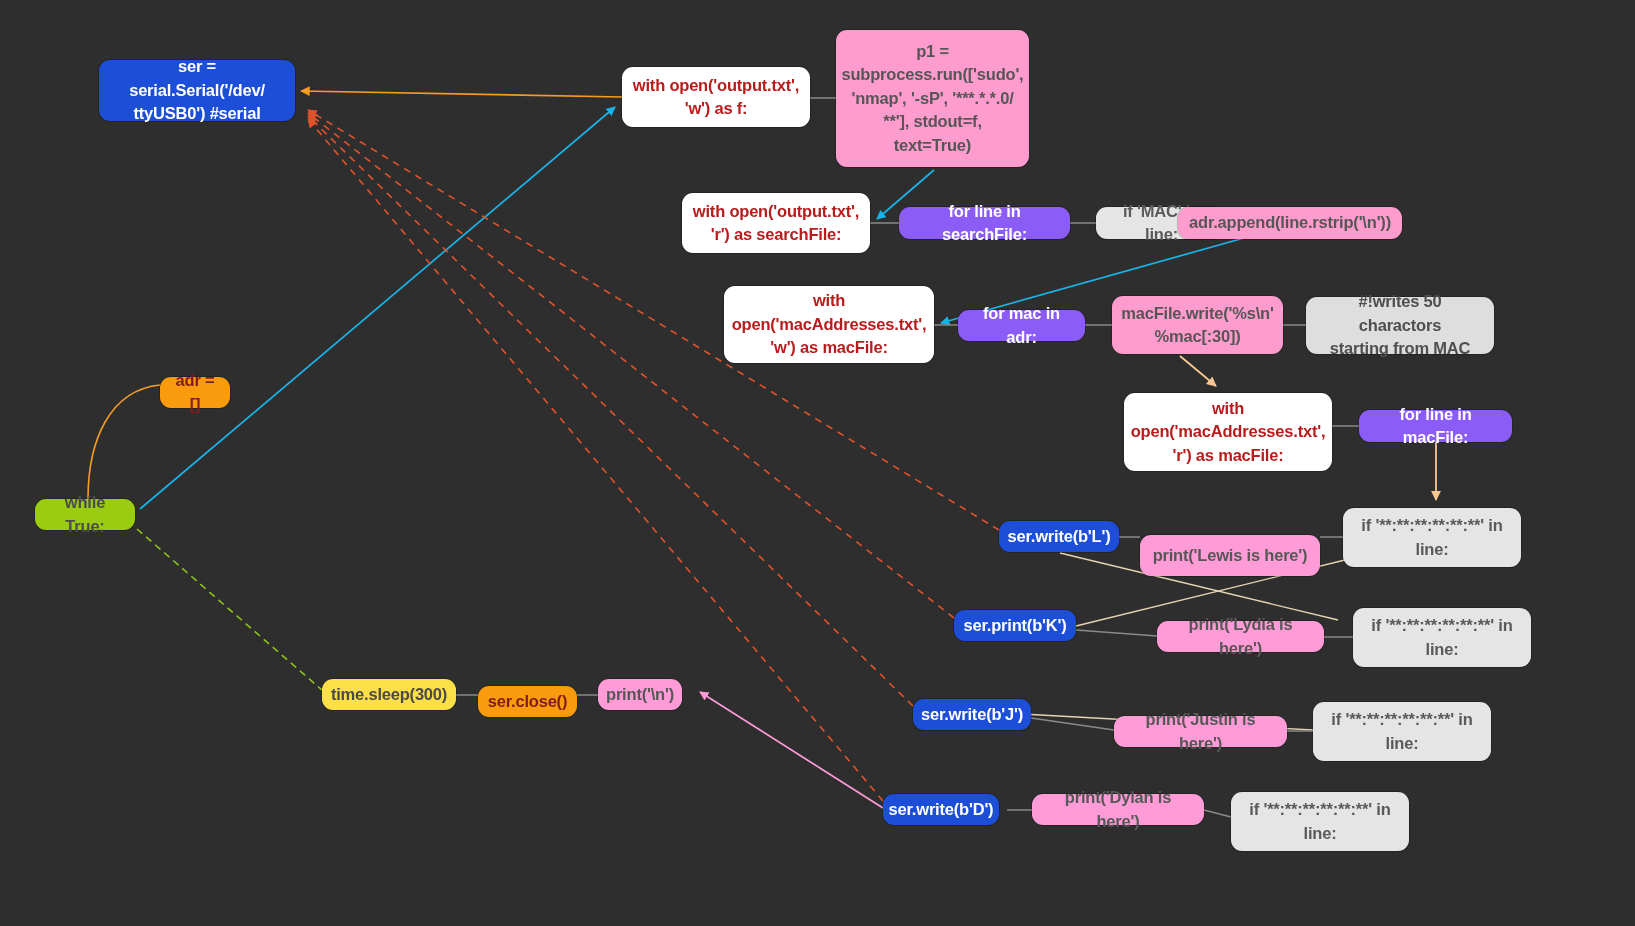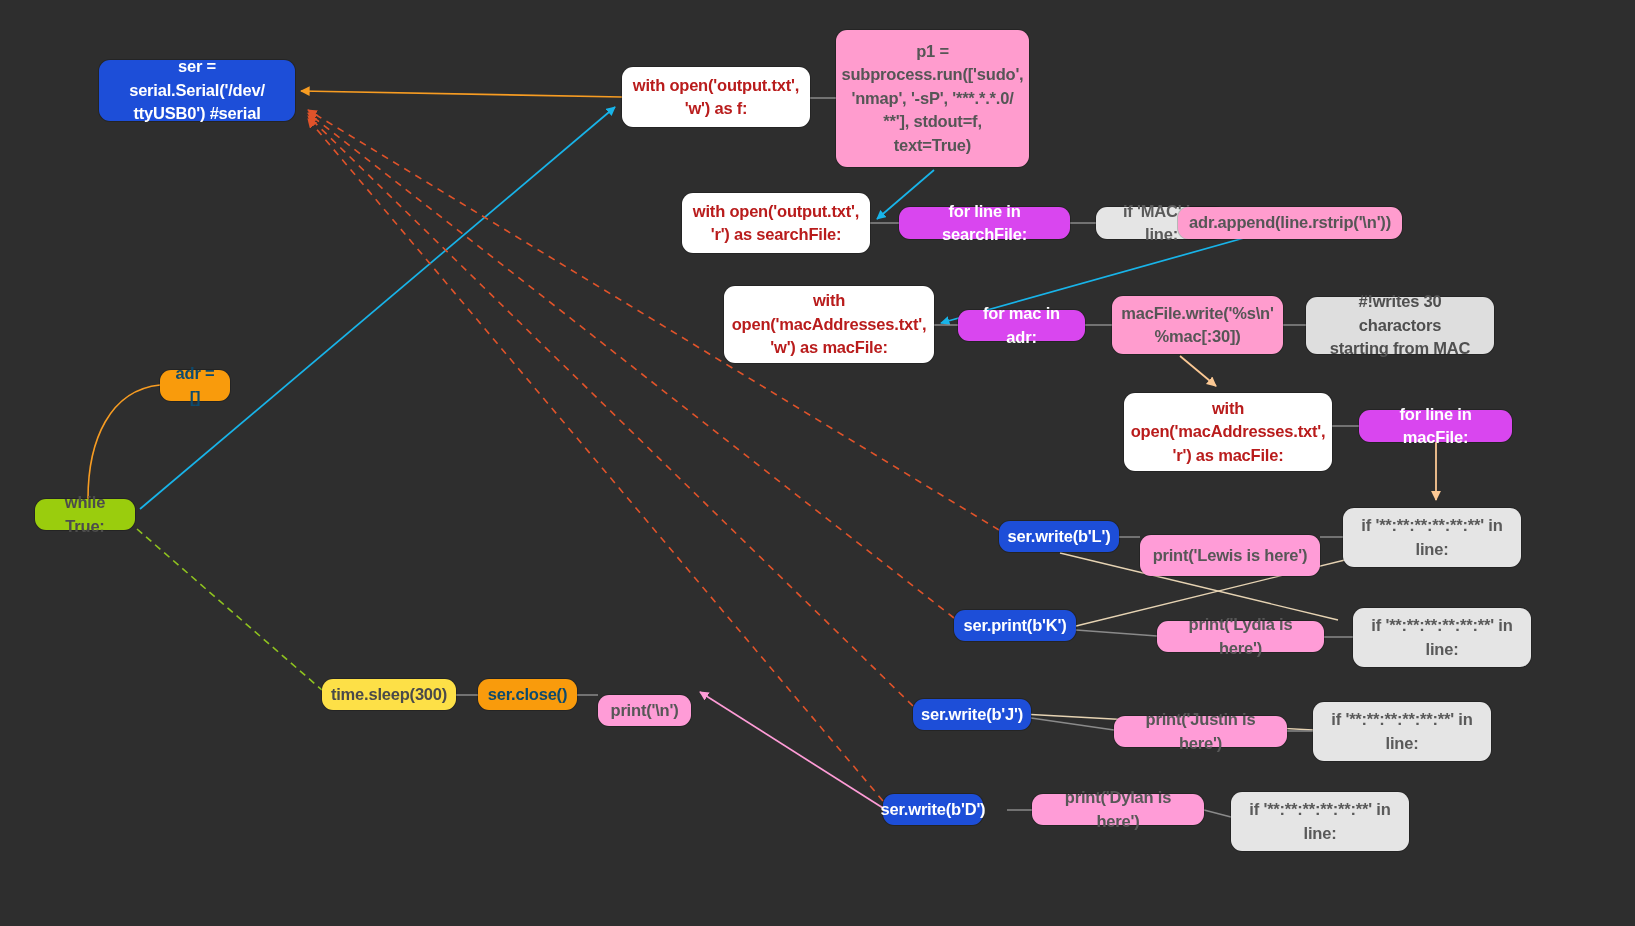--- a/index.html
+++ b/index.html
@@ -34,25 +34,25 @@
     font-size: 16.5px;
     line-height: 1.42;
     border-radius: 11px;
     padding: 6px 10px;
     white-space: pre-line;
     letter-spacing: -0.2px;
     box-shadow: 0 0 0 1px rgba(0,0,0,0.20);
   }
   
   .c-orange   { background: #1d4ed8; color: #ffffff; }
-  .c-amber    { background: #f99b0c; color: #0c4a6e; }
+  .c-amber    { background: #f99b0c; color: #7f1d1d; margin-top: 7px; }
   .c-white    { background: #ffffff; color: #b91c1c; }
   .c-pink     { background: #ff9cce; color: #565656; }
   .c-pinklt   { background: #ff9cd7; color: #575757; }
-  .c-green    { background: #d946ef; color: #ffffff; }
+  .c-green    { background: #8b5cf6; color: #ffffff; }
   .c-peach    { background: #e5e5e5; color: #5a5a5a; }
   .c-grey     { background: #dedede; color: #4f4f4f; }
   .c-lime     { background: #9acd0d; color: #4c4c4c; }
   .c-cyan     { background: #fde047; color: #4a4a4a; }
 </style>
 </head>
 <body style="background: rgb(46, 46, 46);">
 
 <div id="canvas">
 
@@ -156,42 +156,42 @@
 'r') as searchFile:</div>
       <div class="node c-green" style="left: 899px; top: 207px; width: 171px; height: 32px;">for line in searchFile:</div>
       <div class="node c-peach" style="left: 1096px; top: 207px; width: 131px; height: 32px;">if 'MAC' in line:</div>
       <div class="node c-pink" style="left: 1178px; top: 207px; width: 224px; height: 32px;">adr.append(line.rstrip('\n'))</div>
       <div class="node c-white" style="left: 724px; top: 286px; width: 210px; height: 77px;">with
 open('macAddresses.txt',
 'w') as macFile:</div>
       <div class="node c-green" style="left: 958px; top: 310px; width: 127px; height: 31px;">for mac in adr:</div>
       <div class="node c-pink" style="left: 1112px; top: 296px; width: 171px; height: 58px;">macFile.write('%s\n'
 %mac[:30])</div>
-      <div class="node c-grey" style="left: 1306px; top: 297px; width: 188px; height: 57px;">#!writes 30 charactors
+      <div class="node c-grey" style="left: 1306px; top: 297px; width: 188px; height: 57px;">#!writes 50 charactors
 starting from MAC</div>
       <div class="node c-white" style="left: 1124px; top: 393px; width: 208px; height: 78px;">with
 open('macAddresses.txt',
 'r') as macFile:</div>
       <div class="node c-green" style="left: 1359px; top: 410px; width: 153px; height: 32px;">for line in macFile:</div>
       <div class="node c-orange" style="left: 999px; top: 521px; width: 120px; height: 31px;">ser.write(b'L')</div>
       <div class="node c-pinklt" style="left: 1140px; top: 521px; width: 180px; height: 41px; margin-top: 14px;">print('Lewis is here')</div>
       <div class="node c-peach" style="left: 1343px; top: 508px; width: 178px; height: 59px;">if '**:**:**:**:**:**' in
 line:</div>
       <div class="node c-orange" style="left: 954px; top: 610px; width: 122px; height: 31px;">ser.print(b'K')</div>
       <div class="node c-pinklt" style="left: 1157px; top: 621px; width: 167px; height: 31px;">print('Lydia is here')</div>
       <div class="node c-peach" style="left: 1353px; top: 608px; width: 178px; height: 59px;">if '**:**:**:**:**:**' in
 line:</div>
       <div class="node c-orange" style="left: 913px; top: 699px; width: 118px; height: 31px;">ser.write(b'J')</div>
       <div class="node c-pinklt" style="left: 1114px; top: 716px; width: 173px; height: 31px;">print('Justin is here')</div>
       <div class="node c-peach" style="left: 1313px; top: 702px; width: 178px; height: 59px;">if '**:**:**:**:**:**' in
 line:</div>
-      <div class="node c-orange" style="left: 883px; top: 794px; width: 100px; height: 31px;">ser.write(b'D')</div>
+      <div class="node c-orange" style="left: 883px; top: 794px; width: 116px; height: 31px;">ser.write(b'D')</div>
       <div class="node c-pinklt" style="left: 1032px; top: 794px; width: 172px; height: 31px;">print('Dylan is here')</div>
       <div class="node c-peach" style="left: 1231px; top: 792px; width: 178px; height: 59px;">if '**:**:**:**:**:**' in
 line:</div>
       <div class="node c-amber" style="left: 160px; top: 370px; width: 70px; height: 31px;">adr = []</div>
       <div class="node c-lime" style="left: 35px; top: 499px; width: 100px; height: 31px;">while True:</div>
       <div class="node c-cyan" style="left: 322px; top: 679px; width: 134px; height: 31px;">time.sleep(300)</div>
       <div class="node c-amber" style="left: 478px; top: 679px; width: 99px; height: 31px;">ser.close()</div>
-      <div class="node c-pinklt" style="left: 598px; top: 679px; width: 93px; height: 31px; margin-top: 16px;">print('\n')</div>
+      <div class="node c-pinklt" style="left: 598px; top: 679px; width: 84px; height: 31px;">print('\n')</div>
     </div>
 
 </div>
 
 </body></html>

